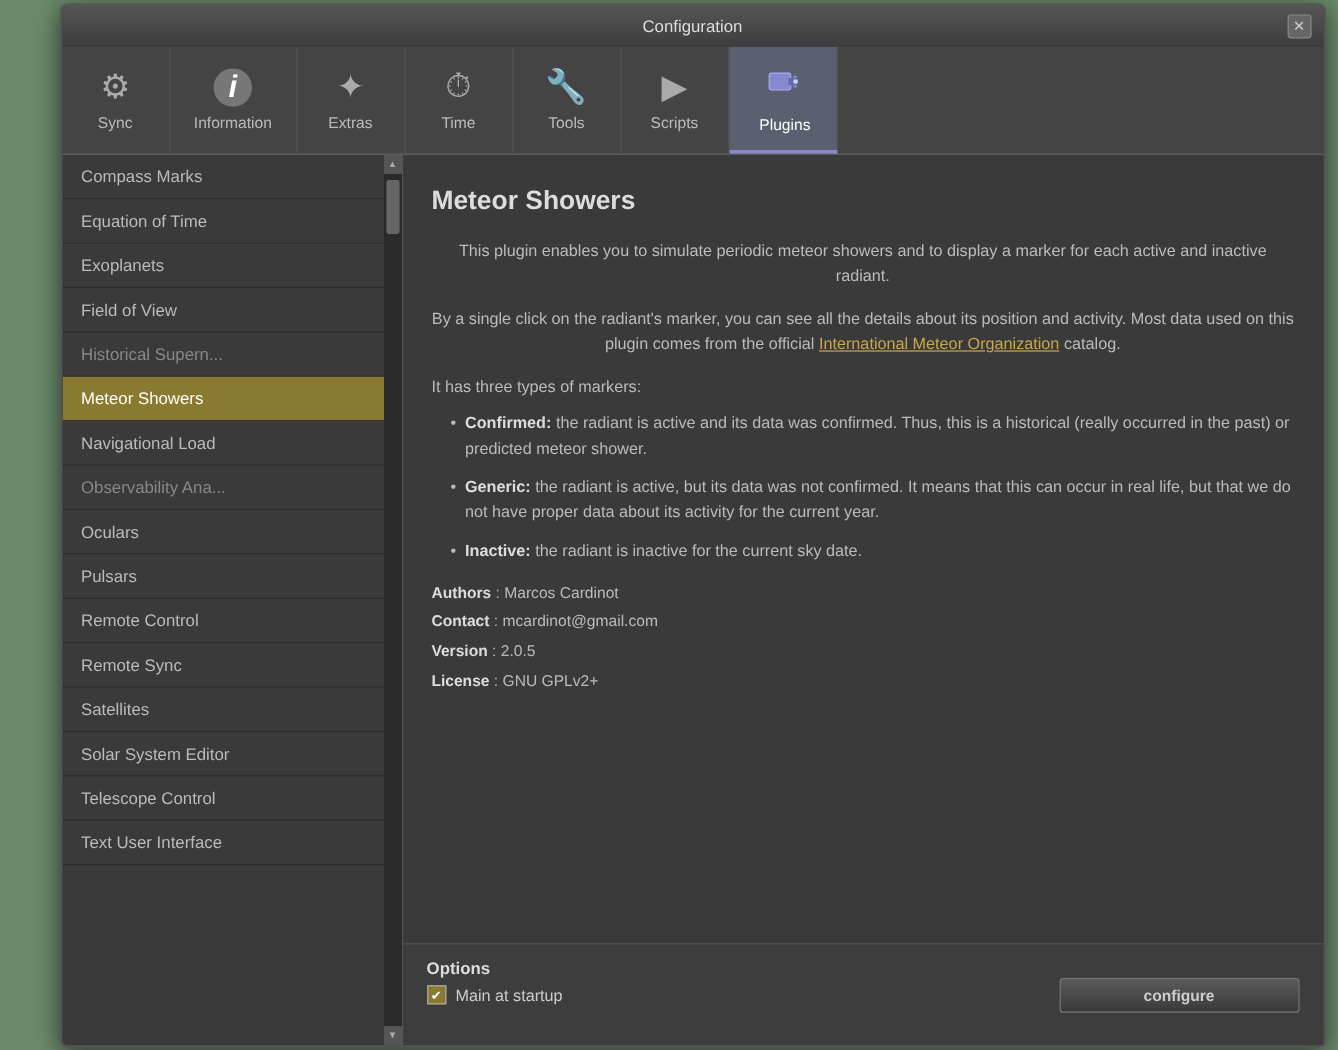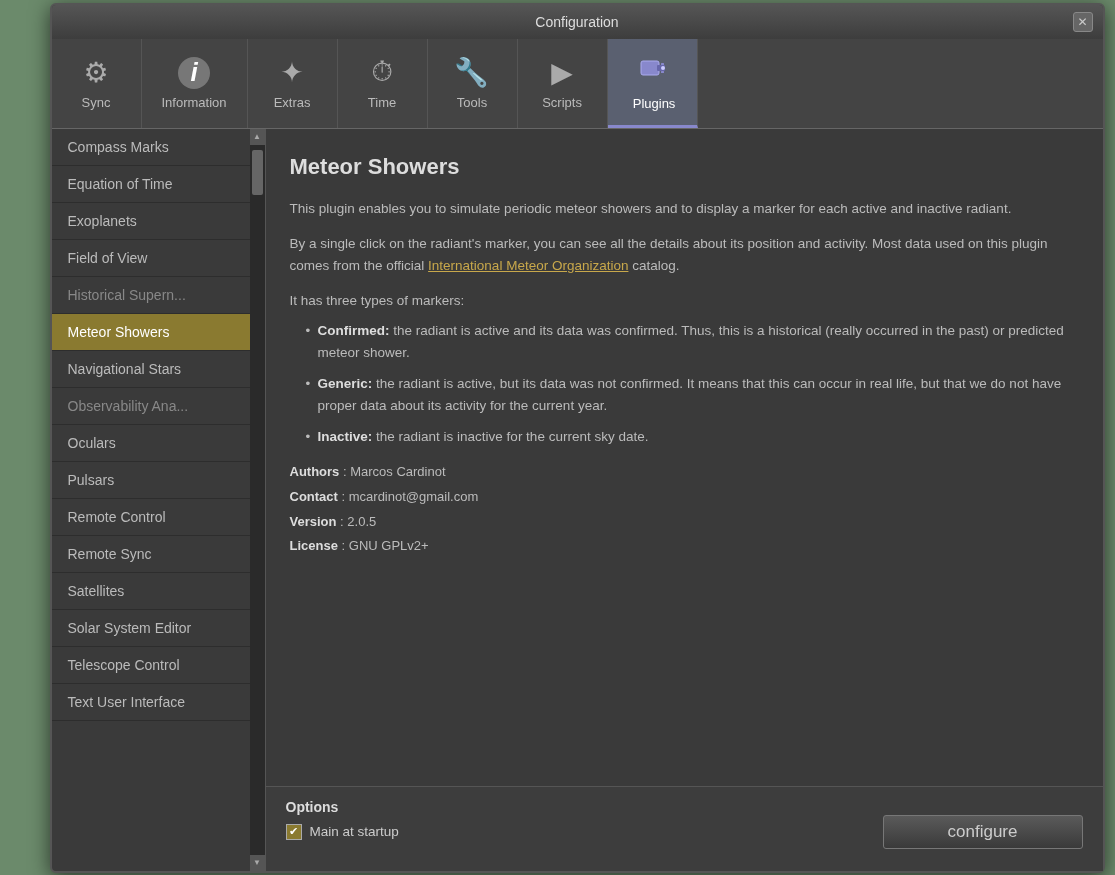--- a/index.html
+++ b/index.html
@@ -120,20 +120,21 @@
     }
     .plugin-title {
       font-size: 22px;
       color: #ddd;
       margin-bottom: 14px;
       font-weight: bold;
     }
     .plugin-desc {
       margin-bottom: 14px;
       color: #bbb;
+      text-align: center;
     }
     .link-text {
       color: #c8a84b;
       text-decoration: underline;
     }
     .markers-header {
       color: #bbb;
       margin-bottom: 8px;
     }
     .marker-list {
@@ -206,29 +207,30 @@
     }
     .checkbox-check {
       color: #fff;
       font-size: 11px;
     }
     .configure-btn {
       padding: 6px 40px;
       background: linear-gradient(to bottom, #5a5a5a, #3a3a3a);
       border: 1px solid #777;
       color: #ccc;
-      font-size: 17px;
+      font-size: 13px;
       cursor: pointer;
       border-radius: 3px;
       min-width: 200px;
       text-align: center;
+      font-weight: bold;
     }
     .sidebar-with-scroll {
       display: flex;
-      width: 214px;
+      width: 284px;
       flex-shrink: 0;
       border-right: 1px solid #555;
     }
     .sidebar-list {
       flex: 1;
       overflow: hidden;
     }
     .scrollbar-col {
       width: 15px;
       background: #333;
@@ -335,21 +337,21 @@
         <div class="sidebar-item">
           <span>Field of View</span>
         </div>
         <div class="sidebar-item" style="color:#888;">
           <span>Historical Supern...</span>
         </div>
         <div class="sidebar-item active">
           <span>Meteor Showers</span>
         </div>
         <div class="sidebar-item">
-          <span>Navigational Stars</span>
+          <span>Navigational Load</span>
         </div>
         <div class="sidebar-item" style="color:#888;">
           <span>Observability Ana...</span>
         </div>
         <div class="sidebar-item">
           <span>Oculars</span>
         </div>
         <div class="sidebar-item">
           <span>Pulsars</span>
         </div>

